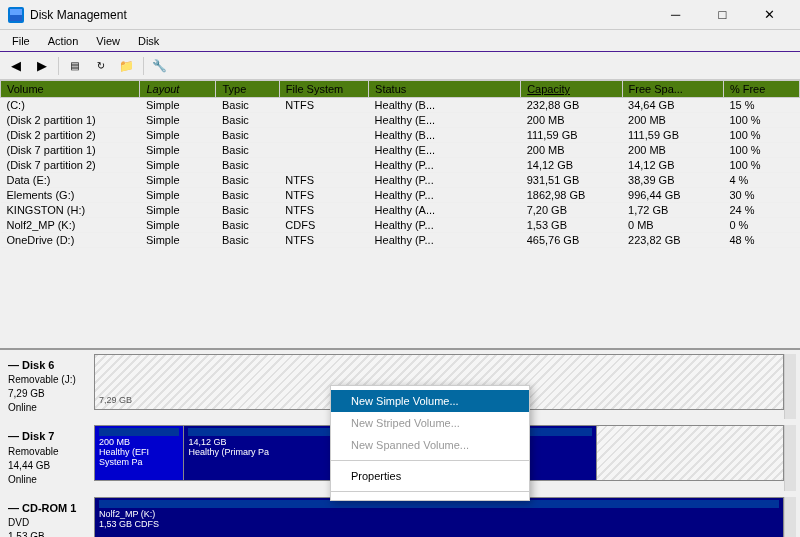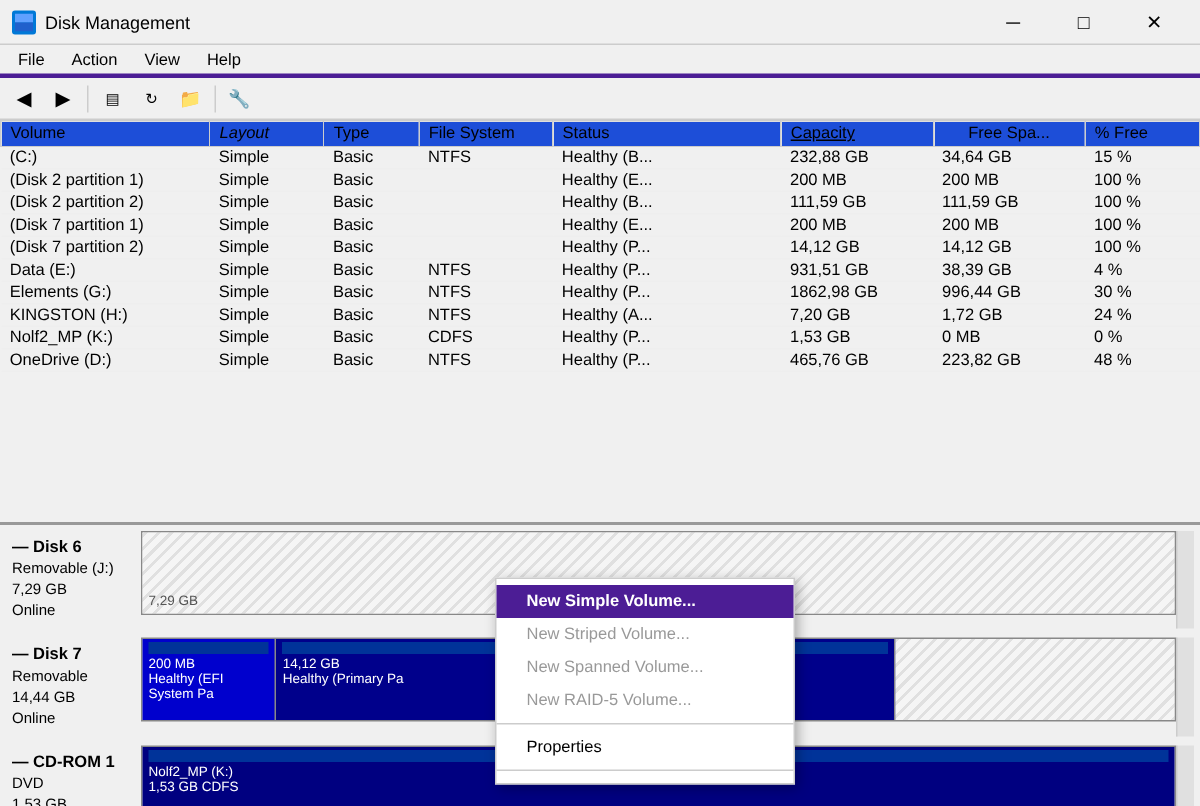--- a/index.html
+++ b/index.html
@@ -21,21 +21,21 @@
     .title-bar-controls { display: flex; gap: 2px; }
     .title-bar-btn { width: 45px; height: 30px; border: none; background: transparent; cursor: pointer; font-size: 13px; display: flex; align-items: center; justify-content: center; }
 
     
     .menu-bar {
       background: #f0f0f0;
       height: 22px;
       display: flex;
       align-items: center;
       padding: 0 4px;
-      border-bottom: 3px solid #4c1d95;
+      border-bottom: 1px solid #4c1d95;
       gap: 2px;
     }
     .menu-item { padding: 2px 8px; cursor: pointer; font-size: 11px; }
 
     
     .toolbar {
       background: #f0f0f0;
       height: 28px;
       display: flex;
       align-items: center;
@@ -65,36 +65,36 @@
     table { width: 100%; border-collapse: collapse; }
     thead tr { background: #e8e8e8; }
     th {
       border: 1px solid #ccc;
       padding: 2px 6px;
       text-align: left;
       font-weight: normal;
       font-size: 11px;
       position: sticky;
       top: 0;
-      background: #1d4ed8;
+      background: #4d7c0f;
       white-space: nowrap;
     }
     td {
       border-bottom: 1px solid #eee;
       padding: 1px 6px;
       font-size: 11px;
       white-space: nowrap;
     }
     .col-volume { width: 110px; }
     .col-layout { width: 60px; font-style: italic; }
     .col-type { width: 50px; }
     .col-fs { width: 60px; }
     .col-status { width: 120px; }
     .col-capacity { width: 80px; text-decoration: underline; }
-    .col-free { width: 80px; text-align: center; }
+    .col-free { width: 80px; }
     .col-pct { width: 60px; }
 
     
     .disk-area {
       flex: 1;
       background: #f0f0f0;
       overflow-y: auto;
       position: relative;
       padding: 4px;
     }
@@ -181,21 +181,21 @@
       min-width: 200px;
       padding: 4px 0;
     }
     .ctx-item {
       padding: 5px 20px;
       cursor: pointer;
       font-size: 11px;
       color: #000;
     }
     .ctx-item.disabled { color: #999; cursor: default; }
-    .ctx-item.highlighted { background: #4c1d95; color: white; font-weight: bold; }
+    .ctx-item.highlighted { background: #0369a1; color: white; font-weight: normal; }
     .ctx-sep { border-top: 1px solid #ccc; margin: 4px 0; }
   </style>
 </head>
 <body>
 
 <div class="title-bar">
   <div class="title-bar-left">
     <div class="title-bar-icon">
       <svg width="12" height="12" viewBox="0 0 12 12">
           <rect width="12" height="6" fill="#60a0ff"></rect>
@@ -208,21 +208,21 @@
     <button class="title-bar-btn">─</button>
     <button class="title-bar-btn">□</button>
     <button class="title-bar-btn close">✕</button>
   </div>
 </div>
 
 <div class="menu-bar">
   <span class="menu-item">File</span>
   <span class="menu-item">Action</span>
   <span class="menu-item">View</span>
-  <span class="menu-item">Help</span>
+  <span class="menu-item">Disk</span>
 </div>
 
 <div class="toolbar">
   <button class="toolbar-btn">◀</button>
   <button class="toolbar-btn">▶</button>
   <div class="toolbar-sep"></div>
   <button class="toolbar-btn" style="font-size:10px;">▤</button>
   <button class="toolbar-btn" style="font-size:10px;">↻</button>
   <button class="toolbar-btn" style="font-size:12px;">📁</button>
   <div class="toolbar-sep"></div>
@@ -405,21 +405,20 @@
           <div>1,53 GB CDFS</div>
         </div>
       </div>
       <div class="scroll-right"></div>
     </div>
 
     <div class="context-menu" style="left: 330px; top: 35px;">
       <div class="ctx-item highlighted">New Simple Volume...</div>
       <div class="ctx-item disabled">New Striped Volume...</div>
       <div class="ctx-item disabled">New Spanned Volume...</div>
-      <div class="ctx-item disabled">New RAID-5 Volume...</div>
       <div class="ctx-sep"></div>
       <div class="ctx-item">Properties</div>
       <div class="ctx-sep"></div>
 
     </div>
 
   </div>
 </div>
 
 </body></html>

